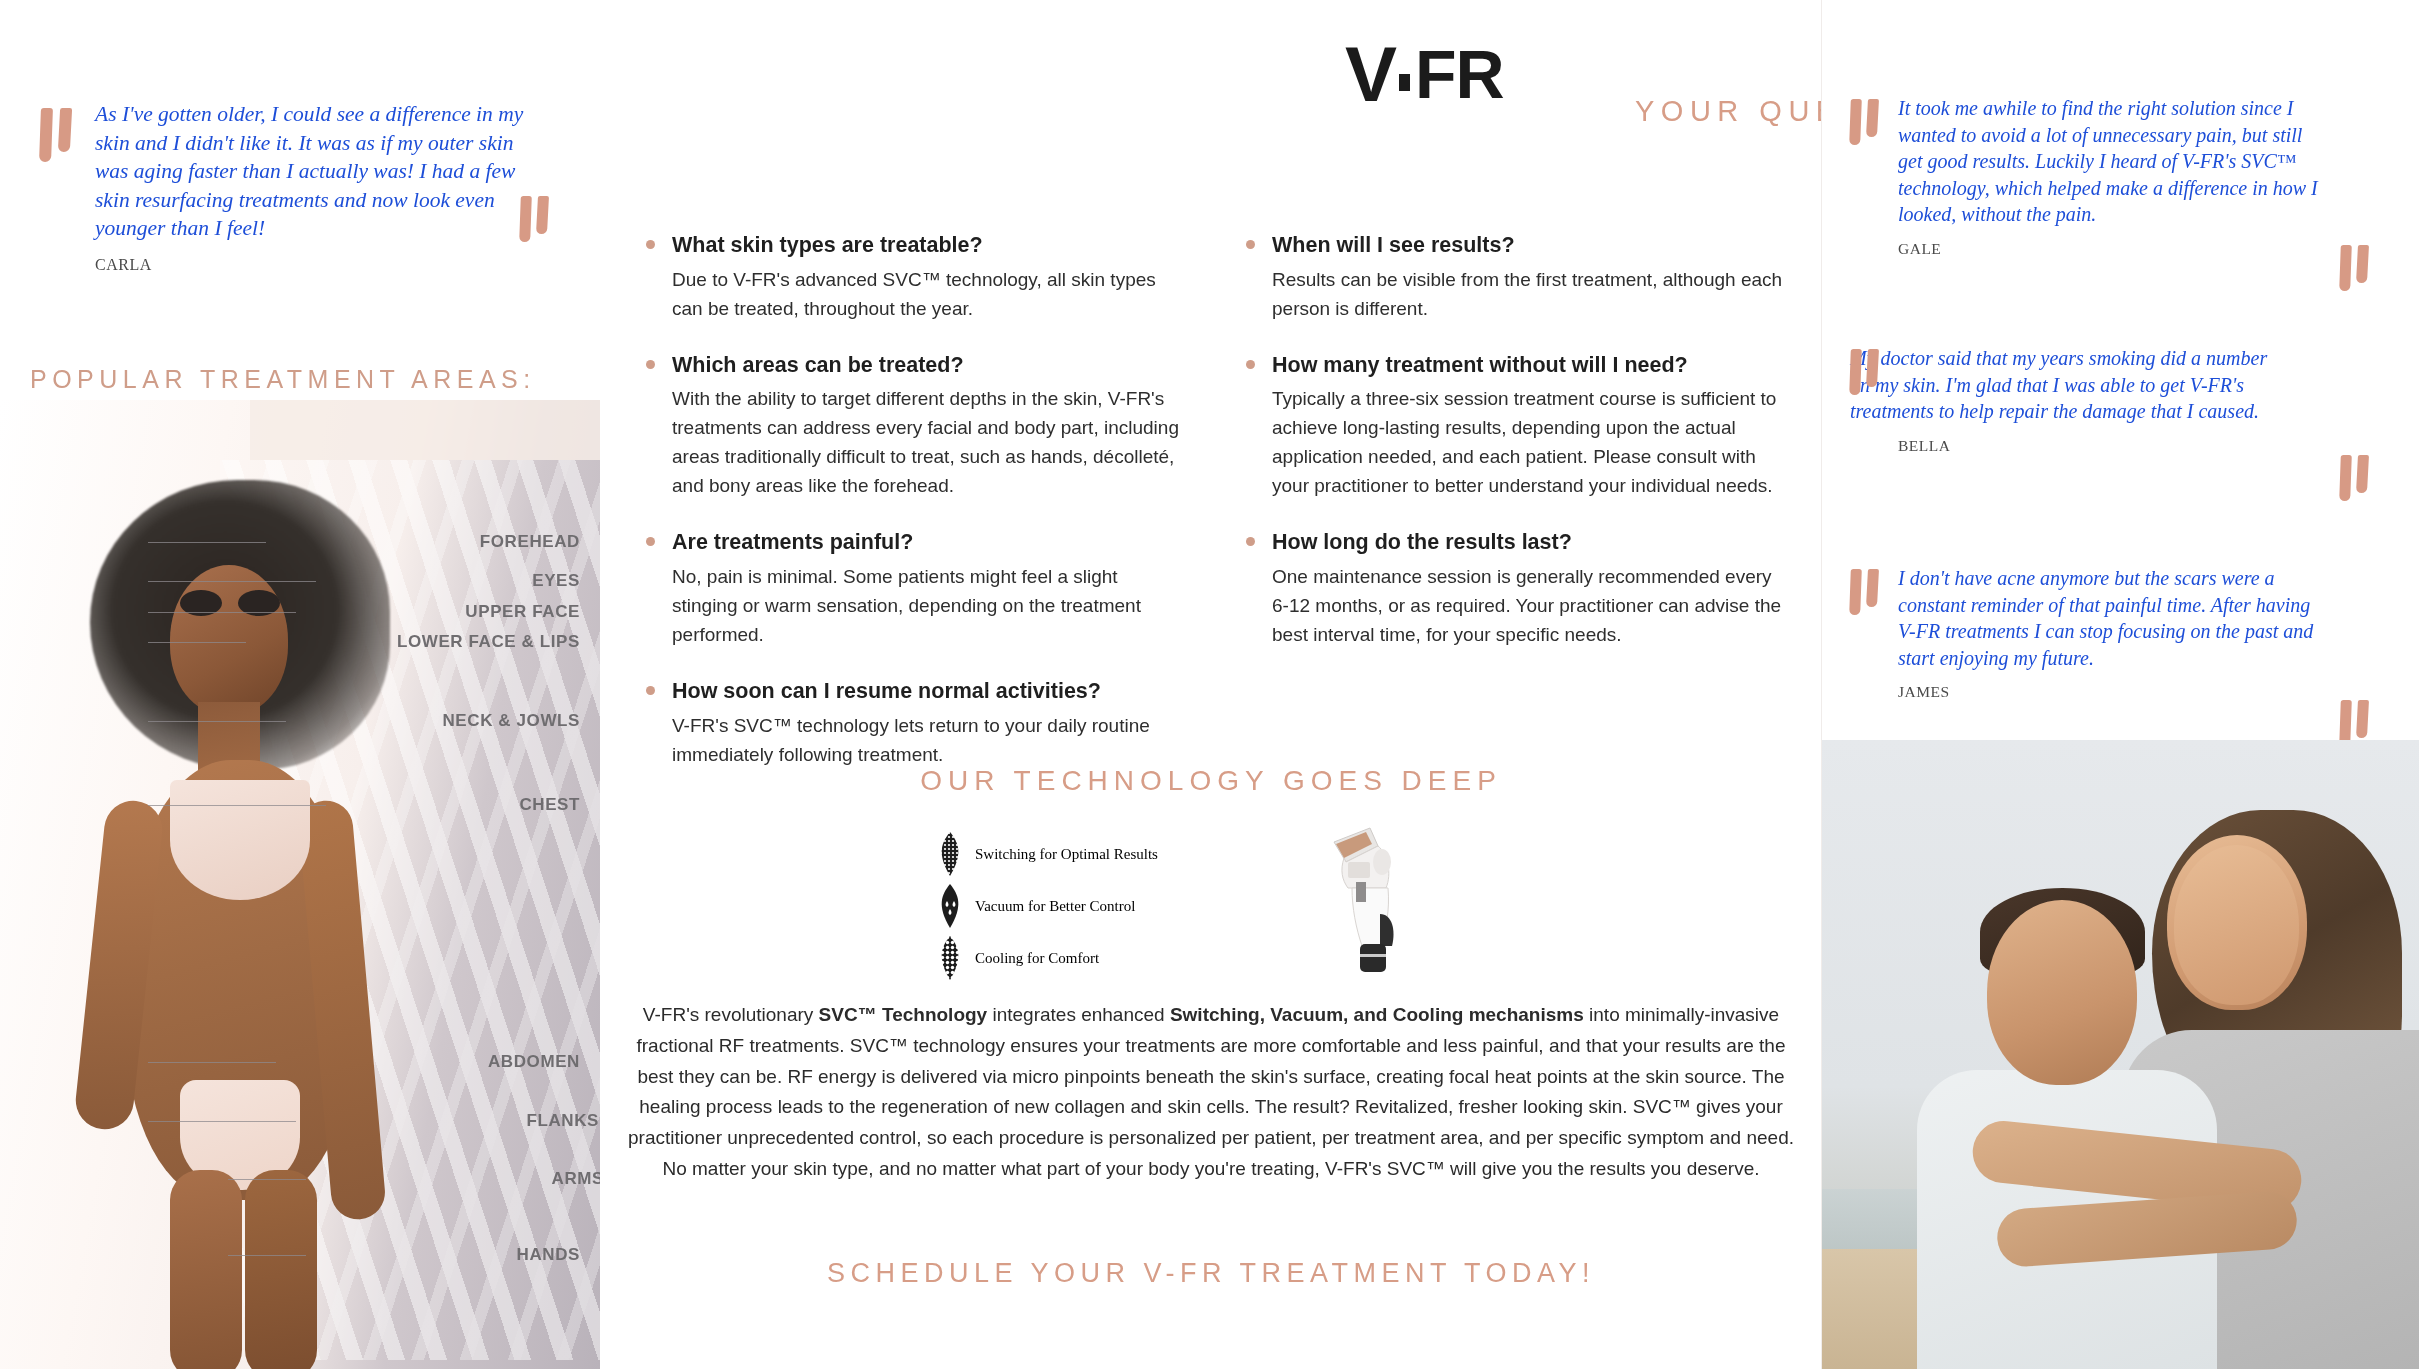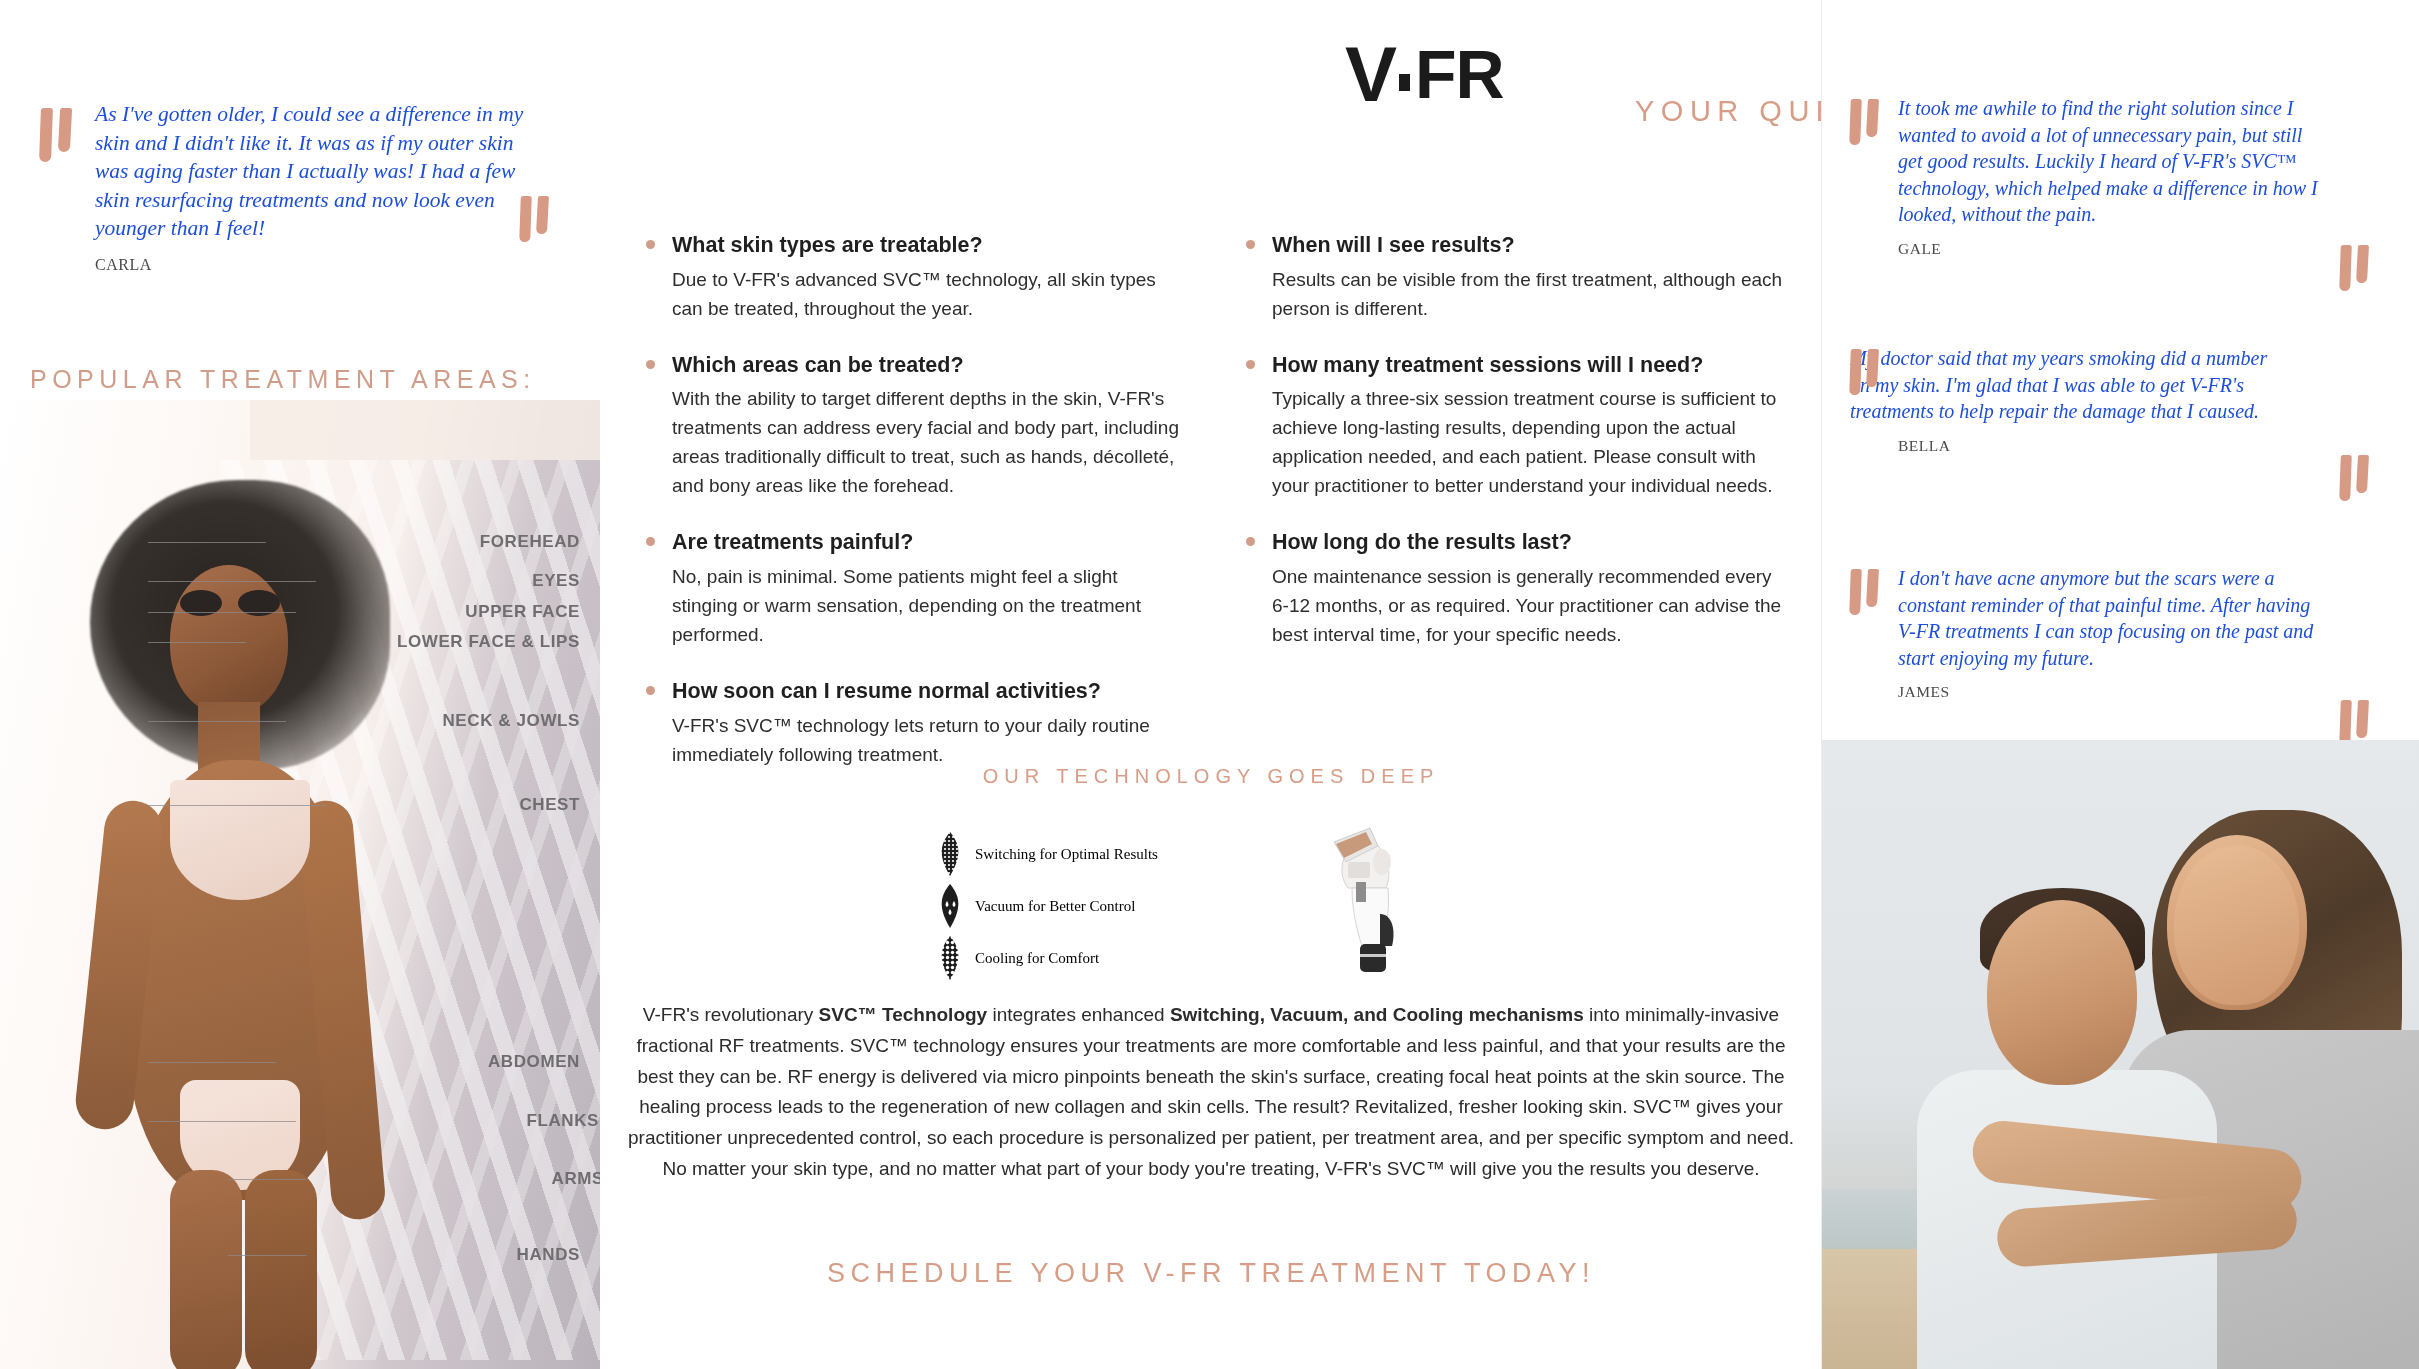--- a/index.html
+++ b/index.html
@@ -109,21 +109,21 @@
   
   .faq-col{position:absolute;width:545px;margin-top:40px;}
   .faq-item{position:relative;margin-bottom:27px;padding-left:32px;}
   .faq-item .bullet{position:absolute;left:6px;top:10px;width:9px;height:9px;border-radius:50%;background:#cf9d89;}
   .faq-q{font-size:21.5px;font-weight:bold;color:#1f1f1f;line-height:1.42;margin-bottom:4px;}
   .faq-a{font-size:19px;color:#2e2e2e;line-height:1.53;}
 
   
   .tech-heading{
     position:absolute;left:0;top:765px;width:1222px;text-align:center;
-    font-size:20px;letter-spacing:6px;color:#d79d87;
+    font-size:28px;letter-spacing:6px;color:#d79d87;
   }
   .tech-block{position:absolute;left:0;top:818px;width:1222px;height:160px;}
   .feat-list{position:absolute;left:335px;top:10px;width:330px;}
   .feat{position:relative;height:52px;display:flex;align-items:center;}
   .feat .leaf{width:30px;height:46px;margin-right:10px;flex:0 0 auto;}
   .feat .lbl{font-family:"Liberation Serif", serif;font-size:15px;color:#000000;white-space:nowrap;}
   .device{position:absolute;left:700px;top:0;width:130px;height:160px;}
 
   
   .body-copy{
@@ -256,21 +256,21 @@
         </div>
       </div>
     <div class="faq-col" id="faq-right" style="left:640px;top:190px;">
         <div class="faq-item">
           <span class="bullet"></span>
           <div class="faq-q">When will I see results?</div>
           <div class="faq-a">Results can be visible from the first treatment, although each person is different.</div>
         </div>
         <div class="faq-item">
           <span class="bullet"></span>
-          <div class="faq-q">How many treatment sessions will I need?</div>
+          <div class="faq-q">How many treatment without will I need?</div>
           <div class="faq-a">Typically a three-six session treatment course is sufficient to achieve long-lasting results, depending upon the actual application needed, and each patient. Please consult with your practitioner to better understand your individual needs.</div>
         </div>
         <div class="faq-item">
           <span class="bullet"></span>
           <div class="faq-q">How long do the results last?</div>
           <div class="faq-a">One maintenance session is generally recommended every 6-12 months, or as required. Your practitioner can advise the best interval time, for your specific needs.</div>
         </div>
       </div>
 
     <div class="tech-heading">OUR TECHNOLOGY GOES DEEP</div>

